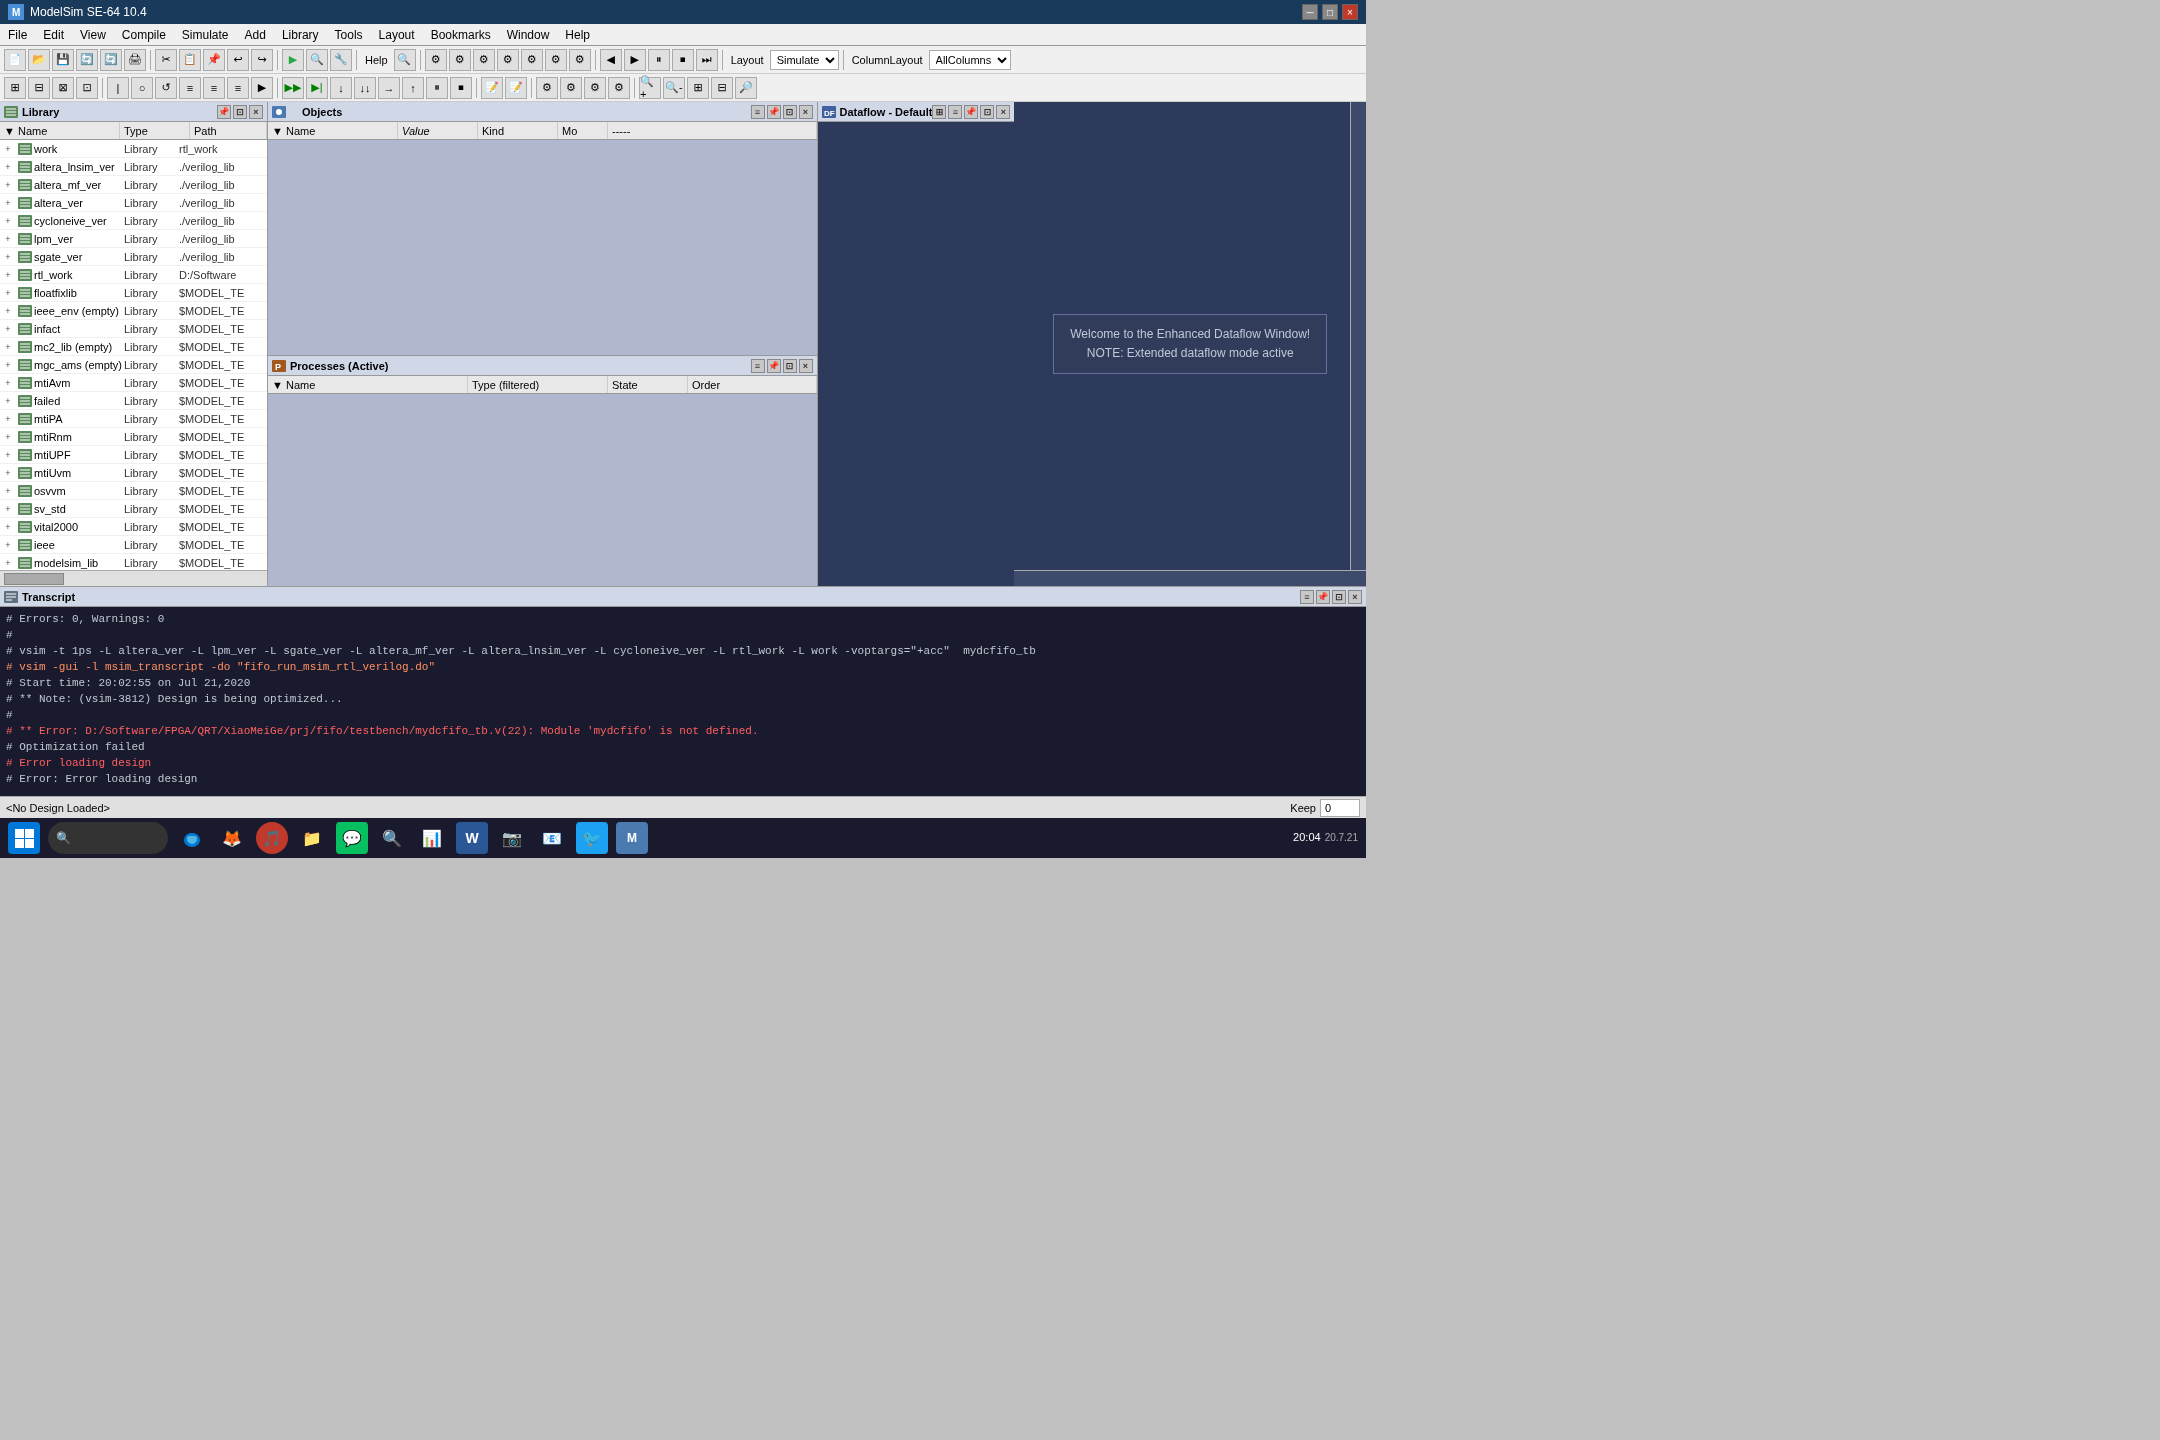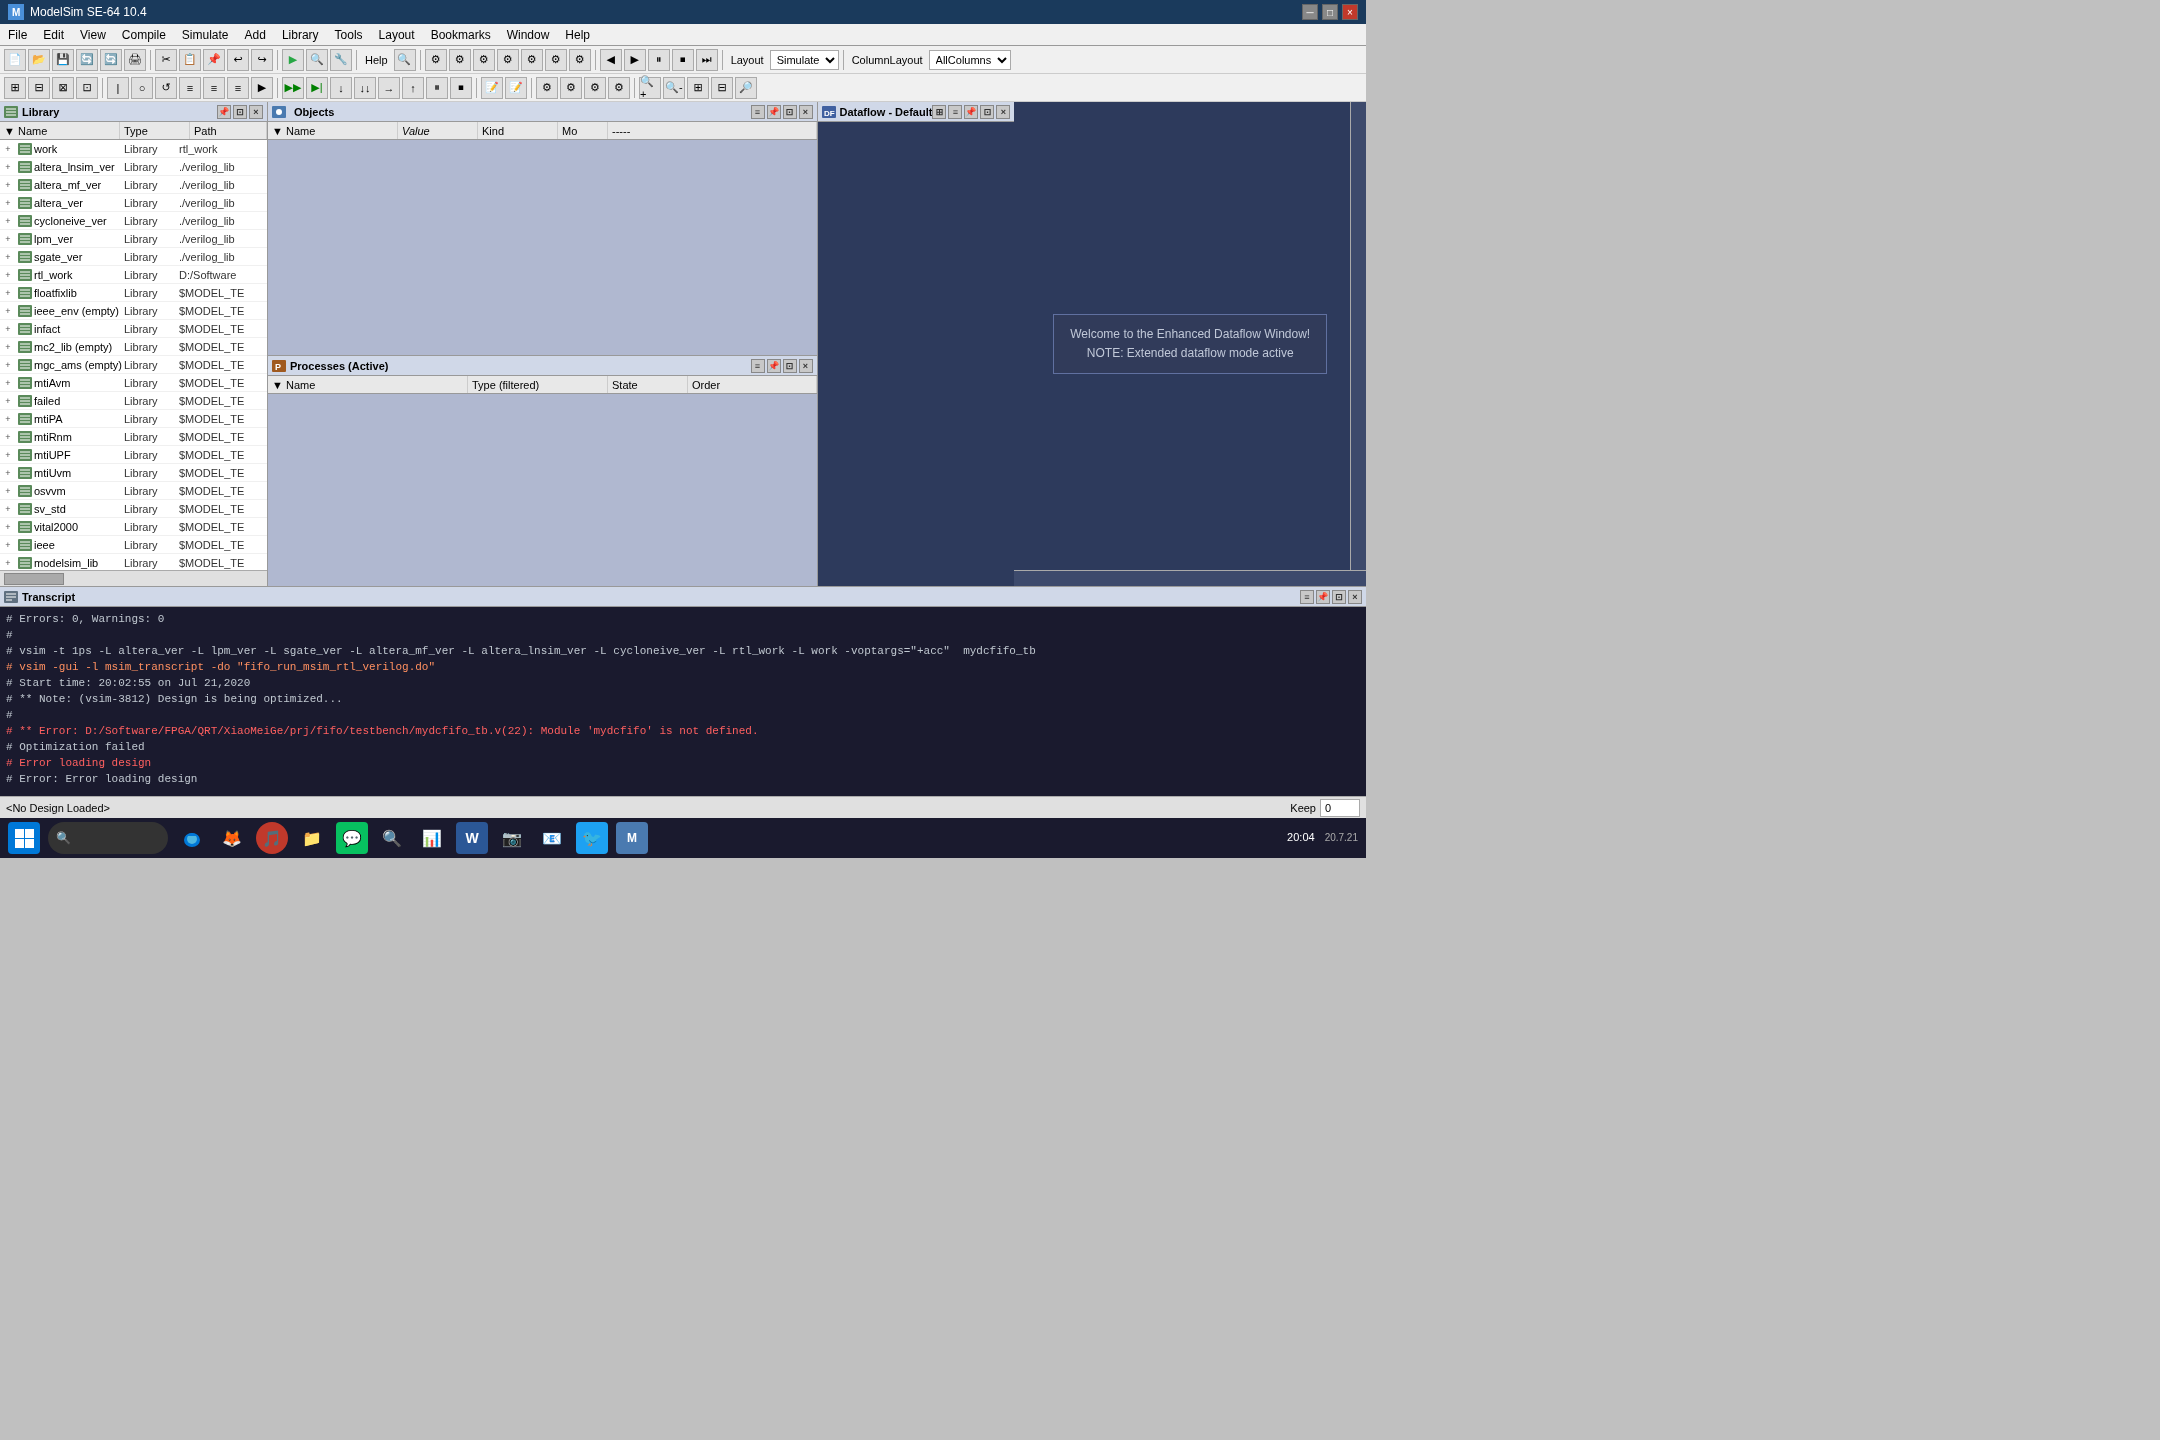--- a/index.html
+++ b/index.html
@@ -89,21 +89,21 @@
     
     
     #status-bar { height: 22px; background: #e0e0e0; border-top: 1px solid #aaa; display: flex; align-items: center; justify-content: space-between; padding: 0 6px; font-size: 11px; }
     #status-left { display: flex; align-items: center; gap: 8px; }
     #status-right { display: flex; align-items: center; gap: 4px; }
     .status-input { height: 18px; border: 1px solid #aaa; padding: 0 4px; font-size: 11px; background: white; }
     
     
     #taskbar { height: 40px; background: #1a1a2e; display: flex; align-items: center; justify-content: space-between; padding: 0 8px; }
     #taskbar-left { display: flex; align-items: center; gap: 8px; }
-    #taskbar-right { display: flex; align-items: center; gap: 10px; color: white; font-size: 11px; }
+    #taskbar-right { display: flex; align-items: center; gap: 4px; color: white; font-size: 11px; }
     .task-icon { width: 32px; height: 32px; border-radius: 4px; display: flex; align-items: center; justify-content: center; cursor: pointer; font-size: 16px; }
     
     
     .scrollbar-v { width: 16px; background: #e0e0e0; border-left: 1px solid #aaa; }
     .scrollbar-h { height: 16px; background: #e0e0e0; border-top: 1px solid #aaa; }
     
     #main-content { display: flex; flex: 1; height: 484px; }
     
     .panel-controls { display: flex; gap: 2px; }
     .panel-ctrl-btn { width: 14px; height: 14px; background: #c8c8c8; border: 1px solid #888; cursor: pointer; display: flex; align-items: center; justify-content: center; font-size: 9px; color: #333; }
@@ -596,21 +596,21 @@
       </div>
     <div id="lib-bottom">
       <div class="hscroll-thumb"></div>
     </div>
   </div>
 
   <div id="center-panels">
 
     <div id="objects-panel">
       <div id="objects-header">
-        <div style="display:flex;align-items:center;gap:8px;">
+        <div style="display:flex;align-items:center;gap:16px;">
           <svg width="14" height="14" viewBox="0 0 14 14">
               <rect width="14" height="12" y="1" fill="#4a7ab0" rx="1"></rect>
               <circle cx="7" cy="7" r="3" fill="white"></circle>
             </svg>
           <span>Objects</span>
         </div>
         <div class="panel-controls">
           <div class="panel-ctrl-btn">≡</div>
           <div class="panel-ctrl-btn">📌</div>
           <div class="panel-ctrl-btn">⊡</div>

